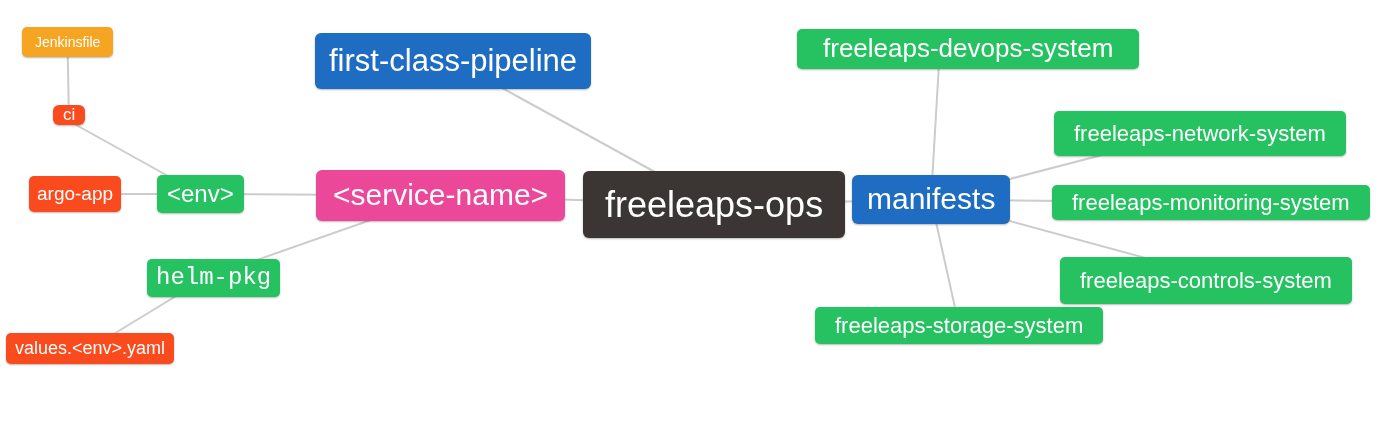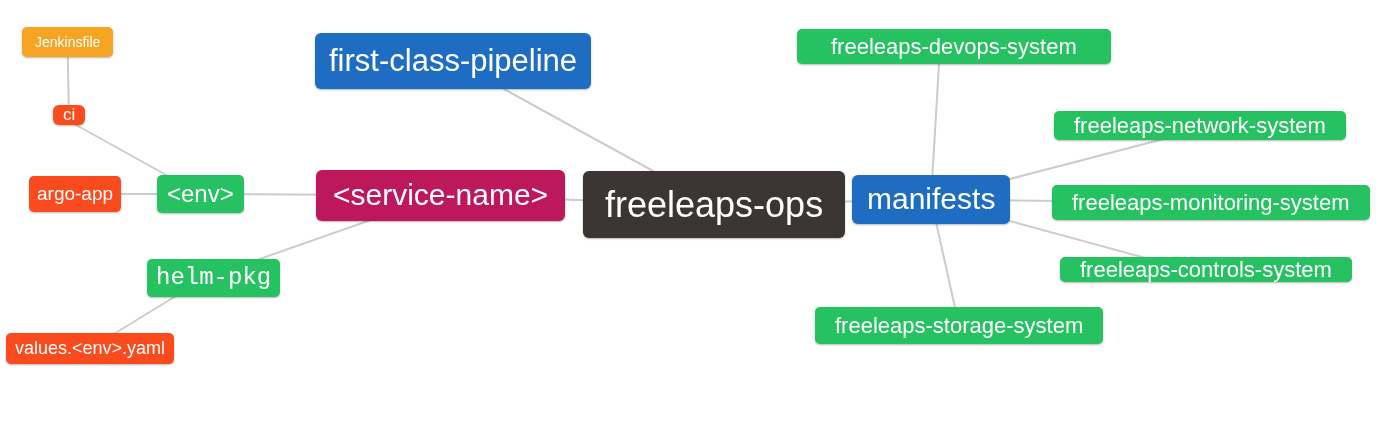--- a/index.html
+++ b/index.html
@@ -42,24 +42,24 @@
   #n-jenkinsfile   { left: 22px;   top: 27px;  font-size: 14px; padding: 7px 13px; }
   #n-ci            { left: 53px;   top: 105px; font-size: 17px; padding: 0 10px; border-radius: 6px; }
   #n-argo-app      { left: 29px;   top: 176px; font-size: 19px; padding: 7px 8px;  }
   #n-env           { left: 157px;  top: 175px; font-size: 24px; padding: 5px 10px; }
   #n-helm-pkg      { left: 147px;  top: 259px; font-size: 24px; padding: 5px 9px;  }
   #n-values-env-yaml { left: 6px;  top: 333px; font-size: 18px; padding: 5px 9px;  }
   #n-first-class-pipeline { left: 315px; top: 33px;  font-size: 31px; padding: 10px 14px; }
   #n-service-name  { left: 316px;  top: 170px; font-size: 30px; padding: 8px 17px; }
   #n-freeleaps-ops { left: 583px;  top: 171px; font-size: 36px; padding: 13px 22px; }
   #n-manifests     { left: 852px;  top: 175px; font-size: 30px; padding: 7px 15px; }
-  #n-devops        { left: 797px;  top: 29px;  font-size: 22px; padding: 5px 34px; }
-  #n-network       { left: 1054px; top: 111px; font-size: 22px; padding: 2px 20px; }
+  #n-devops        { left: 797px;  top: 29px;  font-size: 26px; padding: 5px 26px; }
+  #n-network       { left: 1054px; top: 111px; font-size: 22px; padding: 10px 20px; }
   #n-monitoring    { left: 1052px; top: 185px; font-size: 22px; padding: 5px 20px; }
-  #n-controls      { left: 1060px; top: 257px; font-size: 22px; padding: 0 20px; }
+  #n-controls      { left: 1060px; top: 257px; font-size: 22px; padding: 11px 20px; }
   #n-storage       { left: 815px;  top: 307px; font-size: 22px; padding: 6px 20px; }
 </style>
 </head>
 <body>
 
 <div class="canvas">
 
   <svg class="edges" width="1390" height="421" viewBox="0 0 1390 421" aria-hidden="true">
       <line x1="67.5" y1="42" x2="69" y2="121" stroke="#cccccc" stroke-width="2"></line>
       <line x1="69" y1="121" x2="200.5" y2="194" stroke="#cccccc" stroke-width="2"></line>
@@ -84,21 +84,21 @@
   <div class="node node--red" id="n-argo-app" style="background: rgb(250, 75, 30);">argo-app</div>
 
   <div class="node node--green" id="n-env" style="background: rgb(38, 194, 98);">&lt;env&gt;</div>
 
   <div class="node node--green" id="n-helm-pkg" style="background: rgb(38, 194, 98); font-family: Liberation Mono, monospace;">helm-pkg</div>
 
   <div class="node node--red" id="n-values-env-yaml" style="background: rgb(250, 75, 30);">values.&lt;env&gt;.yaml</div>
 
   <div class="node node--branch" id="n-first-class-pipeline" style="background: rgb(30, 109, 194);">first-class-pipeline</div>
 
-  <div class="node node--branch" id="n-service-name" style="background: #be185d;">&lt;service-name&gt;</div>
+  <div class="node node--branch" id="n-service-name" style="background: #ec4899;">&lt;service-name&gt;</div>
 
   <div class="node node--root" id="n-freeleaps-ops" style="background: rgb(59, 54, 51);">freeleaps-ops</div>
 
   <div class="node node--branch" id="n-manifests" style="background: rgb(30, 109, 194);">manifests</div>
 
   <div class="node node--green" id="n-devops" style="background: rgb(38, 194, 98);">freeleaps-devops-system</div>
 
   <div class="node node--green" id="n-network" style="background: rgb(38, 194, 98);">freeleaps-network-system</div>
 
   <div class="node node--green" id="n-monitoring" style="background: rgb(38, 194, 98);">freeleaps-monitoring-system</div>

